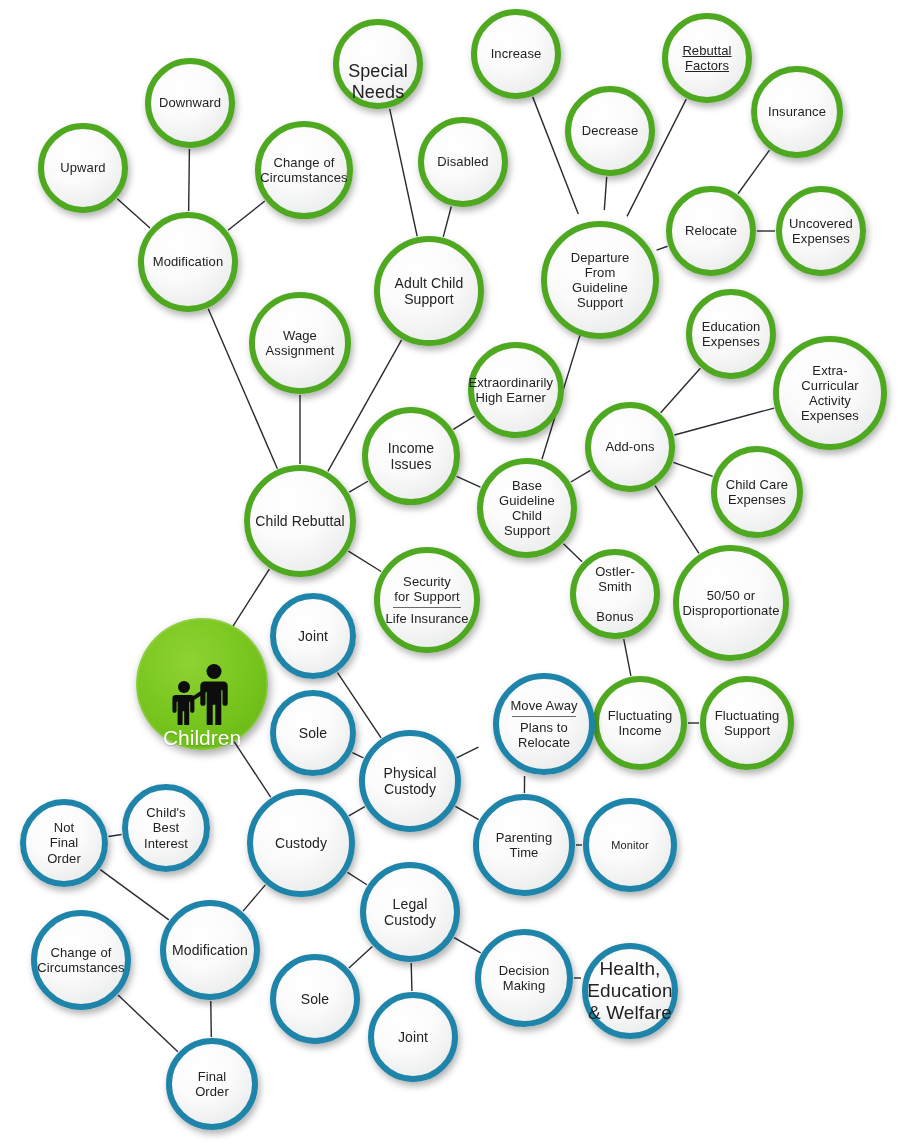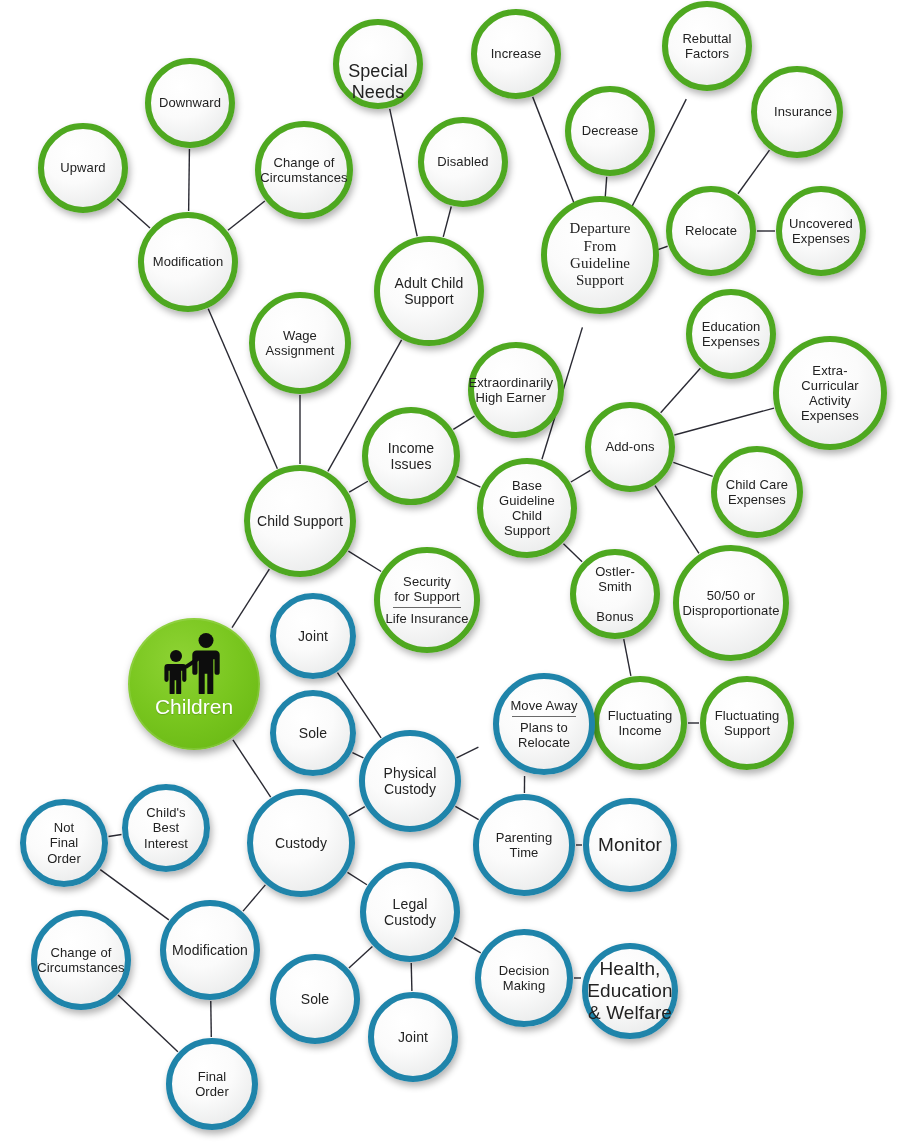--- a/index.html
+++ b/index.html
@@ -125,21 +125,21 @@
       <line x1="372.3887091939804" y1="946.4440242118285" x2="348.92390935444905" y2="967.9328409069783" stroke="#2a2a33" stroke-width="1.4"></line>
       <line x1="411.2236476402121" y1="962.9853183421718" x2="411.89631781471064" y2="991.0132422796097" stroke="#2a2a33" stroke-width="1.4"></line>
       <line x1="454.13674055953743" y1="937.5528497976269" x2="480.7286857259437" y2="952.9481864729148" stroke="#2a2a33" stroke-width="1.4"></line>
       <line x1="574" y1="978" x2="581" y2="978" stroke="#2a2a33" stroke-width="1.4"></line>
       <line x1="168.86438963125778" y1="919.852669113319" x2="100.29612679594902" y2="869.6005860764832" stroke="#2a2a33" stroke-width="1.4"></line>
       <line x1="210.76110925964838" y1="1000.994320396441" x2="211.29858558424561" y2="1037.0052341444564" stroke="#2a2a33" stroke-width="1.4"></line>
       <line x1="108.52116109141839" y1="836.4527704277326" x2="121.47883890858161" y2="834.5472295722674" stroke="#2a2a33" stroke-width="1.4"></line>
       <line x1="118.0384426858391" y1="995.0592892598783" x2="177.86653321108946" y2="1051.690458917367" stroke="#2a2a33" stroke-width="1.4"></line>
     </svg>
   <div id="node-layer">
-      <div class="hub" style="left: 128px; top: 618px; width: 132px; height: 132px;">
+      <div class="hub" style="left: 136px; top: 618px; width: 132px; height: 132px; justify-content: flex-end;">
         <svg class="glyph" viewBox="0 0 72 62">
           <circle cx="48" cy="8.5" r="7.5" fill="#0d0d0d"></circle>
           <path d="M38.5 18.5 h19 a4.2 4.2 0 0 1 4.2 4.2 v17.5 a2.6 2.6 0 0 1 -5.2 0 v-13 h-1.2 v33.5 a3 3 0 0 1 -6 0 v-19 h-2.6 v19 a3 3 0 0 1 -6 0 v-33.5 h-1.2 v13 a2.6 2.6 0 0 1 -5.2 0 v-17.5 a4.2 4.2 0 0 1 4.2 -4.2 z" fill="#0d0d0d"></path>
           <circle cx="18" cy="24" r="6" fill="#0d0d0d"></circle>
           <path d="M11 32 h14 a3.4 3.4 0 0 1 3.4 3.4 v12.4 a2.1 2.1 0 0 1 -4.2 0 v-9 h-1 v22 a2.5 2.5 0 0 1 -5 0 v-12.6 h-1.6 v12.6 a2.5 2.5 0 0 1 -5 0 v-22 h-1 v9 a2.1 2.1 0 0 1 -4.2 0 v-12.4 a3.4 3.4 0 0 1 3.4 -3.4 z" fill="#0d0d0d"></path>
           <path d="M26.5 33.5 L40 24.5 l2.1 3.2 L28.6 36.7 z" fill="#0d0d0d"></path>
         </svg>
         <span class="hub-label">Children</span>
       </div>
       <div class="node green" style="left: 38px; top: 123px; width: 90px; height: 90px; font-size: 13px;">
@@ -169,31 +169,31 @@
       <div class="node green" style="left: 374px; top: 236px; width: 110px; height: 110px; font-size: 14px;">
         <span class="lbl">Adult Child
 Support</span>
       </div>
       <div class="node green" style="left: 471px; top: 9px; width: 90px; height: 90px; font-size: 13px; text-align: right;">
         <span class="lbl">Increase</span>
       </div>
       <div class="node green" style="left: 565px; top: 86px; width: 90px; height: 90px; font-size: 13px;">
         <span class="lbl">Decrease</span>
       </div>
-      <div class="node green" style="left: 541px; top: 196px; width: 118px; height: 118px; font-size: 15px; font-family: Liberation Serif, serif;">
+      <div class="node green" style="left: 541px; top: 221px; width: 118px; height: 118px; font-size: 13px;">
         <span class="lbl">Departure
 From
 Guideline
 Support</span>
       </div>
-      <div class="node green" style="left: 662px; top: 1px; width: 90px; height: 90px; font-size: 13px;">
+      <div class="node green" style="left: 662px; top: 13px; width: 90px; height: 90px; font-size: 13px; text-decoration: underline;">
         <span class="lbl">Rebuttal
 Factors</span>
       </div>
-      <div class="node green" style="left: 751px; top: 66px; width: 92px; height: 92px; font-size: 13px; align-items: flex-end;">
+      <div class="node green" style="left: 751px; top: 66px; width: 92px; height: 92px; font-size: 13px;">
         <span class="lbl">Insurance</span>
       </div>
       <div class="node green" style="left: 666px; top: 186px; width: 90px; height: 90px; font-size: 13px;">
         <span class="lbl">Relocate</span>
       </div>
       <div class="node green" style="left: 776px; top: 186px; width: 90px; height: 90px; font-size: 13px;">
         <span class="lbl">Uncovered
 Expenses</span>
       </div>
       <div class="node green" style="left: 686px; top: 289px; width: 90px; height: 90px; font-size: 13px;">
@@ -224,21 +224,21 @@
         <span class="lbl">Income
 Issues</span>
       </div>
       <div class="node green" style="left: 477px; top: 458px; width: 100px; height: 100px; font-size: 13px;">
         <span class="lbl">Base
 Guideline
 Child
 Support</span>
       </div>
       <div class="node green" style="left: 244px; top: 465px; width: 112px; height: 112px; font-size: 14px;">
-        <span class="lbl">Child Support</span>
+        <span class="lbl">Child Rebuttal</span>
       </div>
       <div class="node green" style="left: 374px; top: 547px; width: 106px; height: 106px; font-size: 13px;">
         <span class="lbl">Security
 for Support</span>
         <div class="divider"></div>
         <span class="lbl">Life Insurance</span>
       </div>
       <div class="node green" style="left: 570px; top: 549px; width: 90px; height: 90px; font-size: 13px;">
         <span class="lbl">Ostler-Smith
  
@@ -265,21 +265,21 @@
       <div class="node blue" style="left: 493px; top: 673px; width: 102px; height: 102px; font-size: 13px;">
         <span class="lbl">Move Away</span>
         <div class="divider"></div>
         <span class="lbl">Plans to
 Relocate</span>
       </div>
       <div class="node blue" style="left: 473px; top: 794px; width: 102px; height: 102px; font-size: 13px;">
         <span class="lbl">Parenting
 Time</span>
       </div>
-      <div class="node blue" style="left: 583px; top: 798px; width: 94px; height: 94px; font-size: 19px;">
+      <div class="node blue" style="left: 583px; top: 798px; width: 94px; height: 94px; font-size: 11px;">
         <span class="lbl">Monitor</span>
       </div>
       <div class="node blue" style="left: 247px; top: 789px; width: 108px; height: 108px; font-size: 14px;">
         <span class="lbl">Custody</span>
       </div>
       <div class="node blue" style="left: 20px; top: 799px; width: 88px; height: 88px; font-size: 13px;">
         <span class="lbl">Not
 Final
 Order</span>
       </div>

